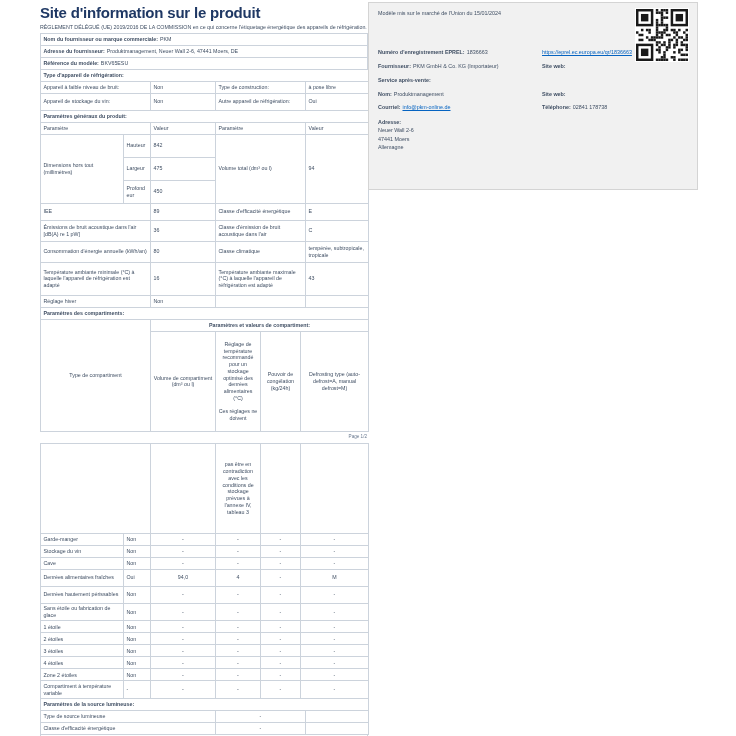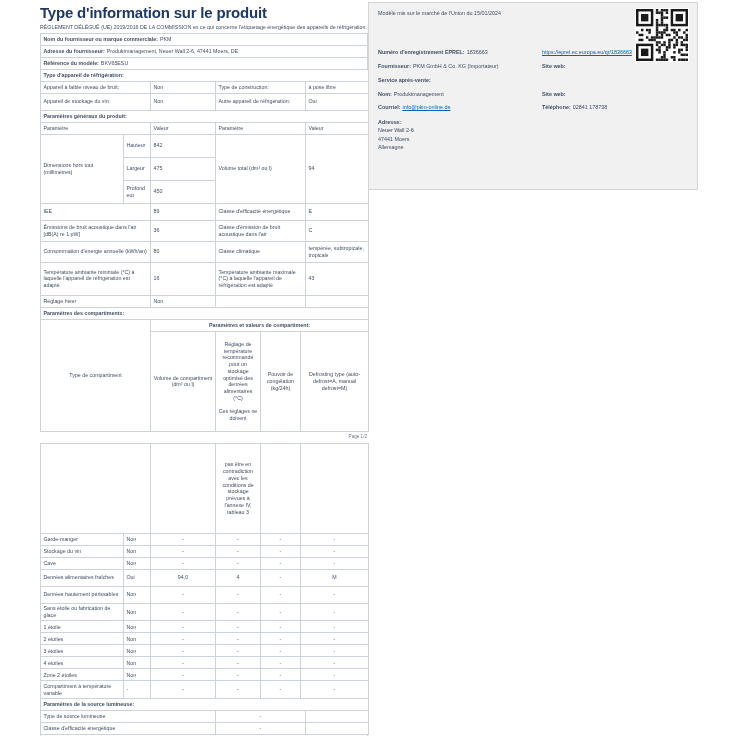--- a/index.html
+++ b/index.html
@@ -34,21 +34,21 @@
   }
   .panel .date{width:230px;margin-bottom:32px;}
   .qr{position:absolute;top:5px;right:8px;width:52px;height:52px;background:#ffffff;padding:1px;}
   .pgrid{display:grid;grid-template-columns:1fr 146px;column-gap:8px;row-gap:6.5px;align-items:start;}
   .addr{margin-top:6px;line-height:1.55;}
 </style>
 </head>
 <body>
 
 <div class="doc">
-  <h1 class="title">Type d'information sur le produit</h1>
+  <h1 class="title">Site d'information sur le produit</h1>
   <p class="subtitle">RÈGLEMENT DÉLÉGUÉ (UE) 2019/2016 DE LA COMMISSION en ce qui concerne l'étiquetage énergétique des appareils de réfrigération.</p>
 
   <table class="t">
     <tbody>
         <tr>
           <td class="h8"><span class="b">Nom du fournisseur ou marque commerciale:</span><span>PKM</span></td>
         </tr>
     <tr>
           <td class="h8"><span class="b">Adresse du fournisseur:</span><span>Produktmanagement, Neuer Wall 2-6, 47441 Moers, DE</span></td>
         </tr>

